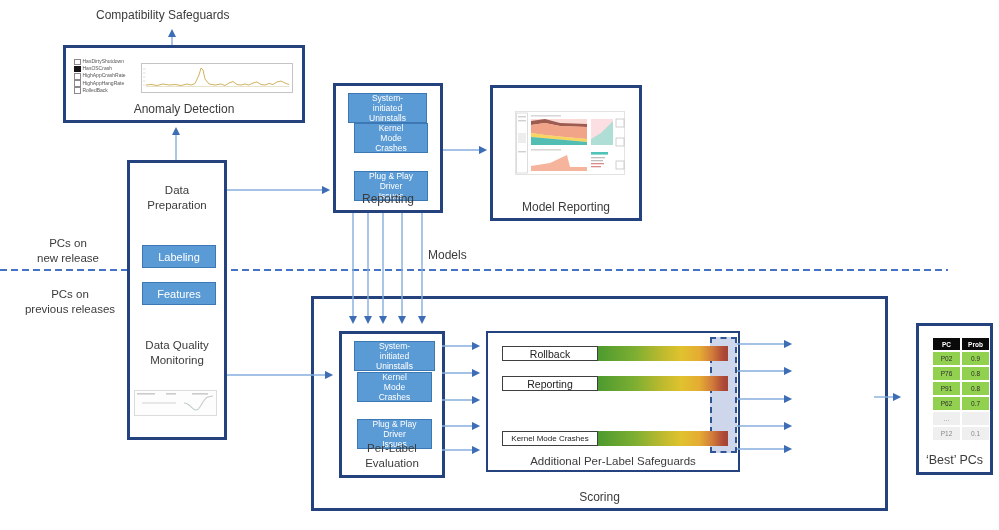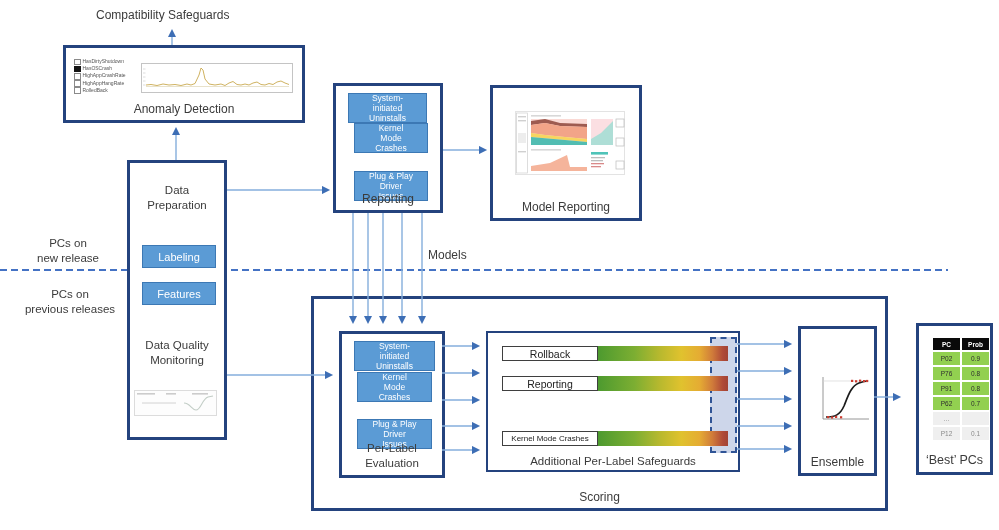--- a/index.html
+++ b/index.html
@@ -192,40 +192,20 @@
       <div class="dash-rect"></div>
       <div class="bar-label row1">Rollback</div>
       <div class="bar row1"></div>
       <div class="bar-label row2">Reporting</div>
       <div class="bar row2"></div>
       <div class="bar-label row3 kernel-lbl">Kernel Mode Crashes</div>
       <div class="bar row3"></div>
       <div class="box-title add-title">Additional Per-Label Safeguards</div>
     </div>
 
-    <div class="box ensemble">
-      <svg class="ens-chart" width="60" height="52" viewBox="0 0 60 52">
-        <line x1="10" y1="4" x2="10" y2="46" stroke="#8a8a8a" stroke-width="0.9"></line>
-        <line x1="10" y1="46" x2="56" y2="46" stroke="#8a8a8a" stroke-width="0.9"></line>
-        <line x1="10" y1="8" x2="56" y2="8" stroke="#d5d5d5" stroke-width="0.7"></line>
-        <path d="M13,44 C22,44 27,42 31,33 C35,23 38,13 46,10 C50,8.5 53,8 55,8" fill="none" stroke="#1c1c1c" stroke-width="1.7"></path>
-        <g fill="#CC3B2F">
-          <rect x="14" y="43" width="2.2" height="2.2"></rect>
-            <rect x="18" y="43.4" width="2.2" height="2.2"></rect>
-          <rect x="22" y="42.8" width="2.2" height="2.2"></rect>
-            <rect x="27" y="43.2" width="2.2" height="2.2"></rect>
-          <rect x="38" y="6.8" width="2.2" height="2.2"></rect>
-            <rect x="42" y="7.2" width="2.2" height="2.2"></rect>
-          <rect x="46" y="6.6" width="2.2" height="2.2"></rect>
-            <rect x="50" y="7" width="2.2" height="2.2"></rect>
-          <rect x="53" y="6.9" width="2.2" height="2.2"></rect>
-        </g>
-      </svg>
-      <div class="box-title">Ensemble</div>
-    </div>
 
     <div class="box-title">Scoring</div>
   </div>
 
   <div class="box bestpcs">
     <div class="tbl">
       <div class="cell hcell">PC</div>
       <div class="cell hcell">Prob</div>
       <div class="cell row-green">P02</div>
       <div class="cell row-green">0.9</div>

